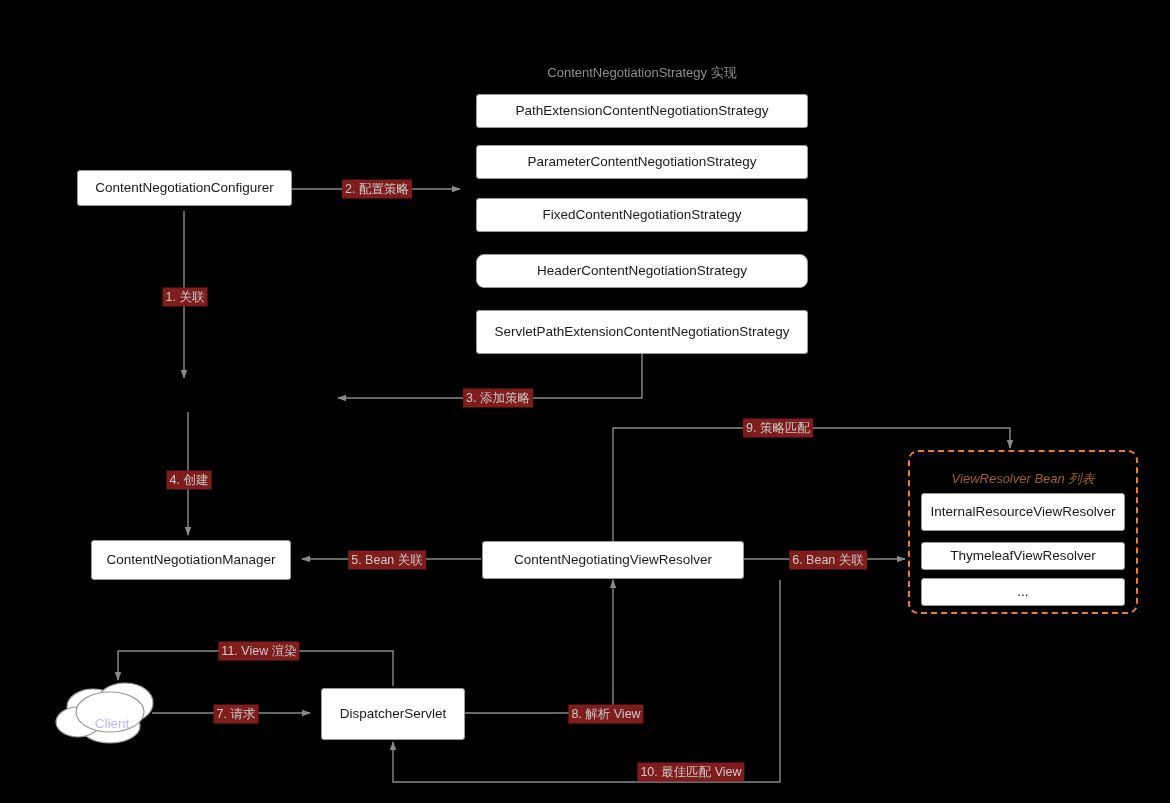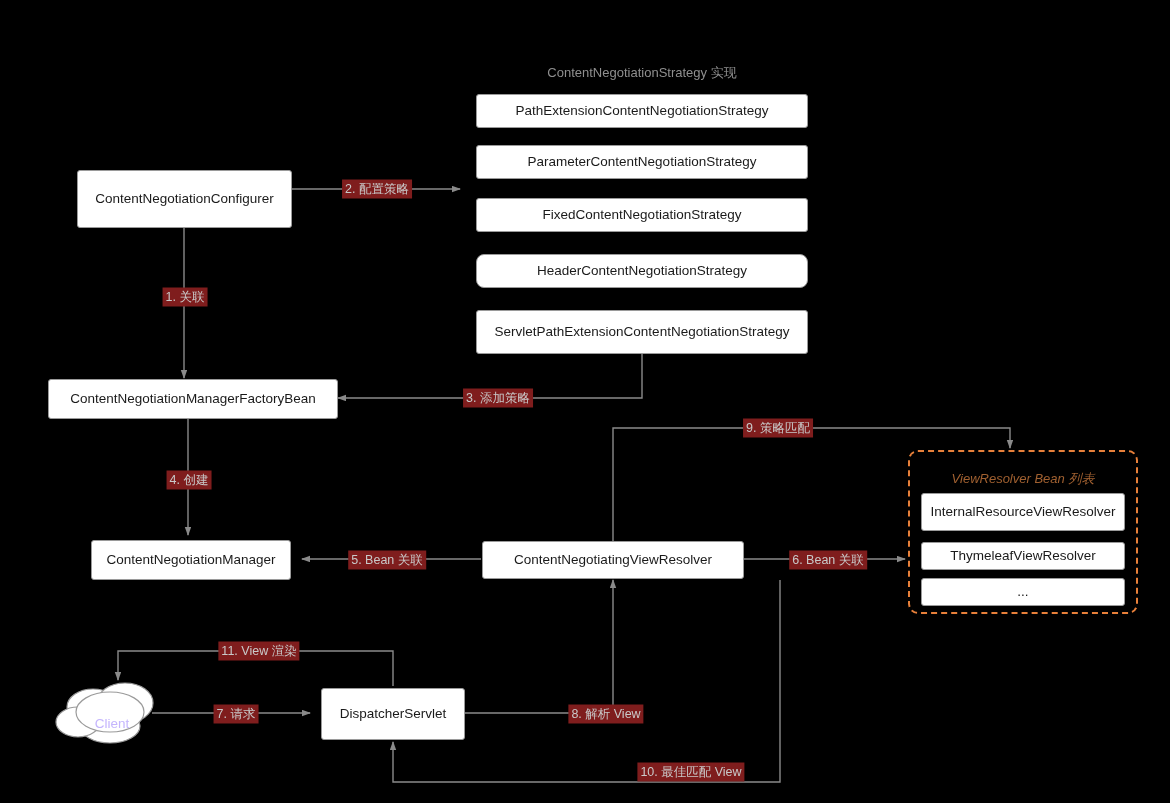--- a/index.html
+++ b/index.html
@@ -119,23 +119,22 @@
   </svg>
 
   <div class="group-title" style="left:470px; top:64px; width:344px;">ContentNegotiationStrategy 实现</div>
 
   <div class="node" style="left:476px; top:94px; width:332px; height:34px;">PathExtensionContentNegotiationStrategy</div>
   <div class="node" style="left:476px; top:145px; width:332px; height:34px;">ParameterContentNegotiationStrategy</div>
   <div class="node" style="left:476px; top:198px; width:332px; height:34px;">FixedContentNegotiationStrategy</div>
   <div class="node" style="left:476px; top:254px; width:332px; height:34px;border-radius:8px;">HeaderContentNegotiationStrategy</div>
   <div class="node" style="left:476px; top:310px; width:332px; height:44px;">ServletPathExtensionContentNegotiationStrategy</div>
 
-  <div class="node" style="left:77px; top:170px; width:215px; height:58px;">ContentNegotiationConfigurer</div>
+  <div class="node" style="left:77px; top:170px; width:215px; height:36px;">ContentNegotiationConfigurer</div>
 
-  <div class="node" style="left:48px; top:379px; width:290px; height:40px;">ContentNegotiationManagerFactoryBean</div>
 
   <div class="node" style="left:91px; top:540px; width:200px; height:40px;">ContentNegotiationManager</div>
 
   <div class="node" style="left:482px; top:541px; width:262px; height:38px;">ContentNegotiatingViewResolver</div>
 
   <div class="node" style="left:321px; top:688px; width:144px; height:52px;">DispatcherServlet</div>
 
   <svg class="edges" style="z-index:1;" viewBox="0 0 1170 803">
     <g fill="#ffffff" stroke="#9a9a9a" stroke-width="1.2">
       <ellipse cx="93" cy="707" rx="26" ry="18"></ellipse>

